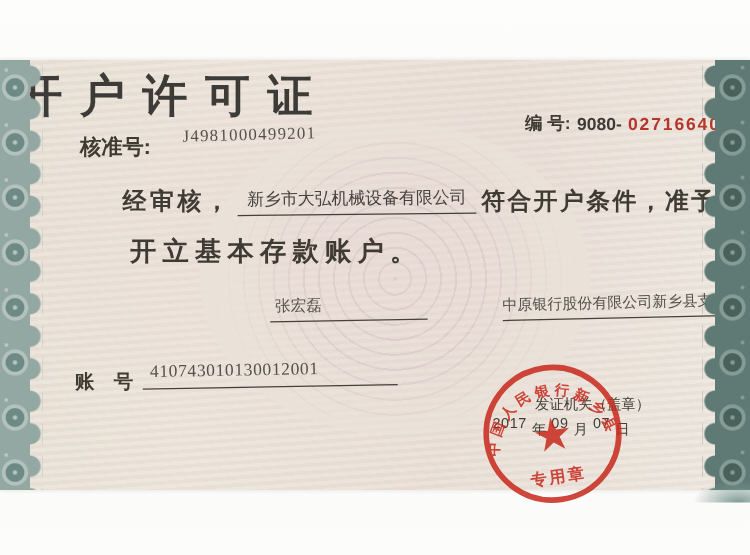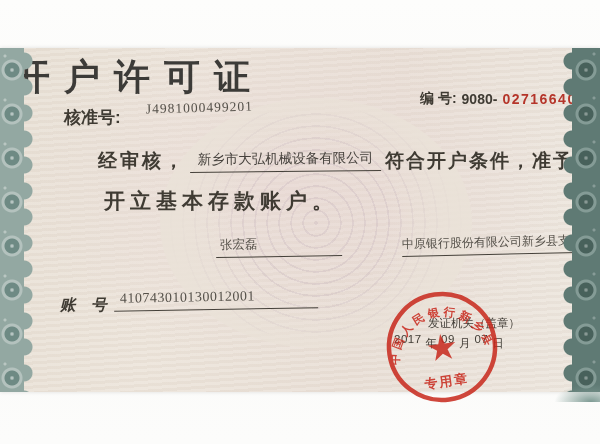--- a/index.html
+++ b/index.html
@@ -83,21 +83,21 @@
   .rep-label{position:absolute;left:60px;top:194px;font-size:14px;letter-spacing:.5px;}
   .rep-value{
     position:absolute;left:216px;top:188px;width:122px;border-bottom:1px solid #45413a;
     font-size:12.5px;padding:0 0 3px 4px;transform:rotate(-1deg);
   }
   .bank-label{position:absolute;left:344px;top:192px;font-size:15.5px;letter-spacing:2px;}
   .bank-value{
     position:absolute;left:402px;top:186px;width:176px;border-bottom:1px solid #45413a;
     font-size:12px;text-align:center;padding-bottom:3px;transform:rotate(-1.3deg);white-space:nowrap;
   }
-  .account-label{position:absolute;left:60px;top:247px;font-size:15.5px;font-style:italic;}
+  .account-label{position:absolute;left:60px;top:247px;font-size:15.5px;}
   .account-value{
     position:absolute;left:114px;top:241px;width:198px;border-bottom:1px solid #45413a;
     font-size:14px;letter-spacing:.5px;padding:0 0 4px 6px;transform:rotate(-1deg);
   }
   .issuer{position:absolute;left:396px;top:268px;font-size:11.5px;color:#413d36;z-index:2;margin-left:32px;}
   .issue-date{position:absolute;left:394px;top:288px;font-size:11.5px;color:#413d36;z-index:2;display:flex;}
   .issue-date span{margin-right:4px;}
   .issue-date .num{transform:translateY(-3px);letter-spacing:.5px;}
   .seal{position:absolute;left:384px;top:241px;width:116px;height:116px;z-index:3;opacity:.85;transform:rotate(-8deg);}
   .seal svg{font-family:"Liberation Serif",serif;}

